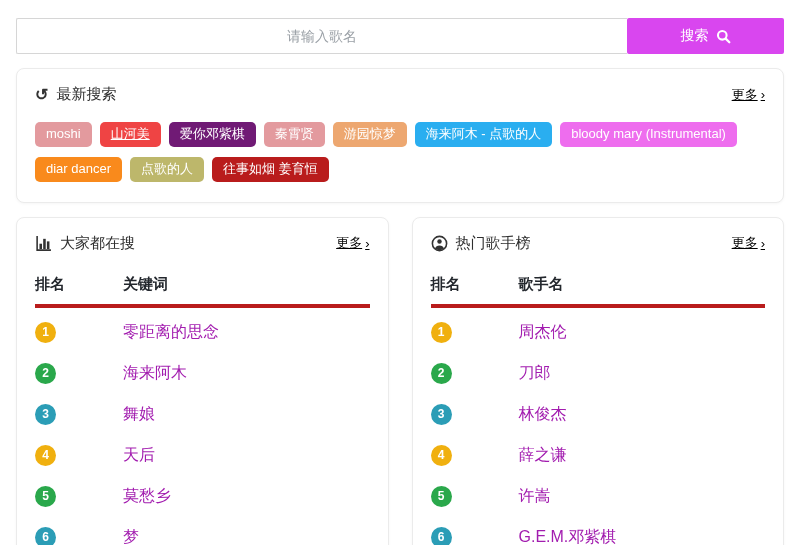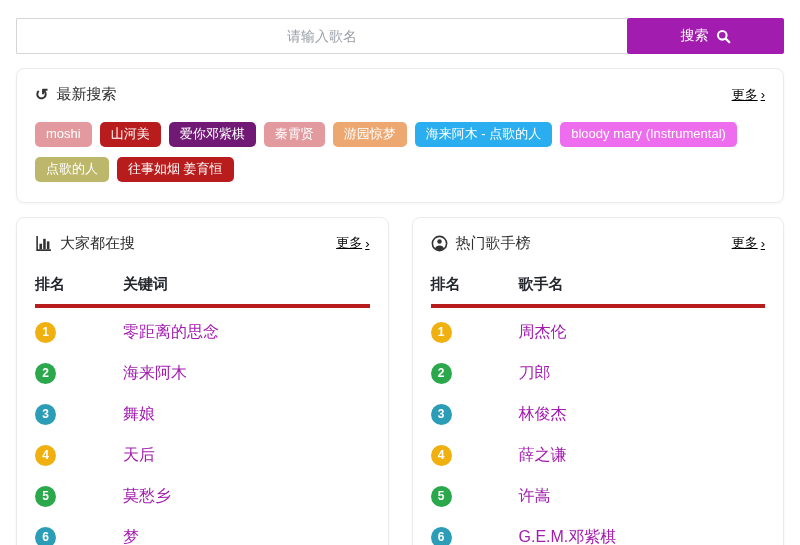--- a/index.html
+++ b/index.html
@@ -62,21 +62,21 @@
     display: flex; align-items: center; justify-content: center;
   }
   .row-text { font-size: 16px; color: #a21caf; }
   svg { display: block; }
 </style>
 </head>
 <body>
 
 <div class="topbar">
   <input class="search-input" type="text" placeholder="请输入歌名" style="">
-  <button class="search-btn" style="background-color: #a21caf;">
+  <button class="search-btn" style="background-color: #d946ef;">
     <span>搜索</span>
     <svg width="15" height="15" viewBox="0 0 16 16">
       <circle cx="6.7" cy="6.7" r="4.6" fill="none" stroke="#fff" stroke-width="2.2"></circle>
       <line x1="10.3" y1="10.3" x2="14.2" y2="14.2" stroke="#fff" stroke-width="2.4" stroke-linecap="round"></line>
     </svg>
   </button>
 </div>
 
 <div class="card">
   <div class="card-head">
@@ -84,26 +84,27 @@
       <span class="glyph-icon">↺</span>
       <span>最新搜索</span>
     </div>
     <div class="more">
       <span>更多</span>
       <span class="more-chev">›</span>
     </div>
   </div>
   <div class="tags">
     <span class="tag" style="background-color: rgb(227, 154, 158);">moshi</span>
-    <span class="tag" style="background-color: #b91c1c;">山河美</span>
+    <span class="tag" style="background-color: #ef4444; text-decoration: underline;">山河美</span>
     <span class="tag" style="background-color: #701a75;">爱你邓紫棋</span>
     <span class="tag" style="background-color: rgb(227, 154, 158);">秦霄贤</span>
     <span class="tag" style="background-color: rgb(237, 167, 112);">游园惊梦</span>
     <span class="tag" style="background-color: rgb(42, 174, 240);">海来阿木 - 点歌的人</span>
     <span class="tag" style="background-color: rgb(238, 109, 238);">bloody mary (Instrumental)</span>
+    <span class="tag" style="background-color: rgb(249, 138, 28);">diar dancer</span>
     <span class="tag" style="background-color: rgb(189, 183, 107);">点歌的人</span>
     <span class="tag" style="background-color: #b91c1c;">往事如烟 姜育恒</span>
   </div>
 </div>
 
 <div class="panels">
 
   <div class="panel">
     <div class="card-head">
       <div class="head-left">

